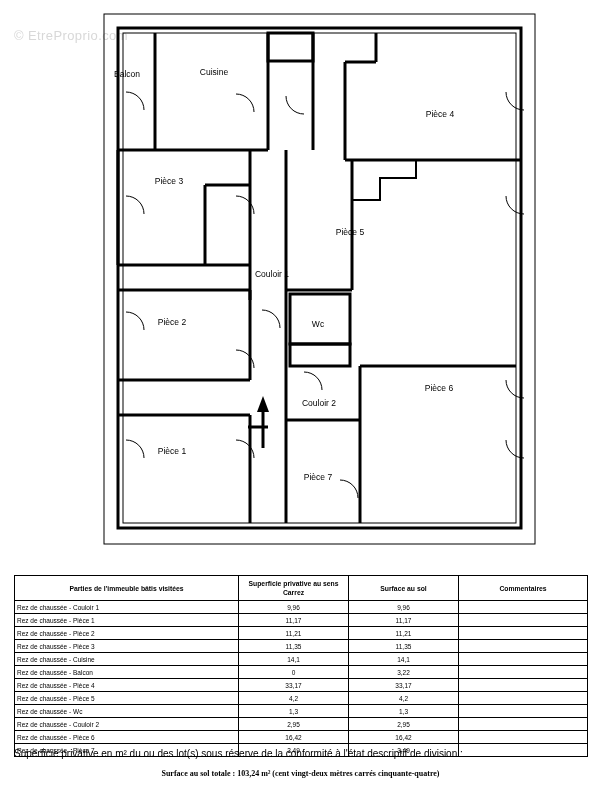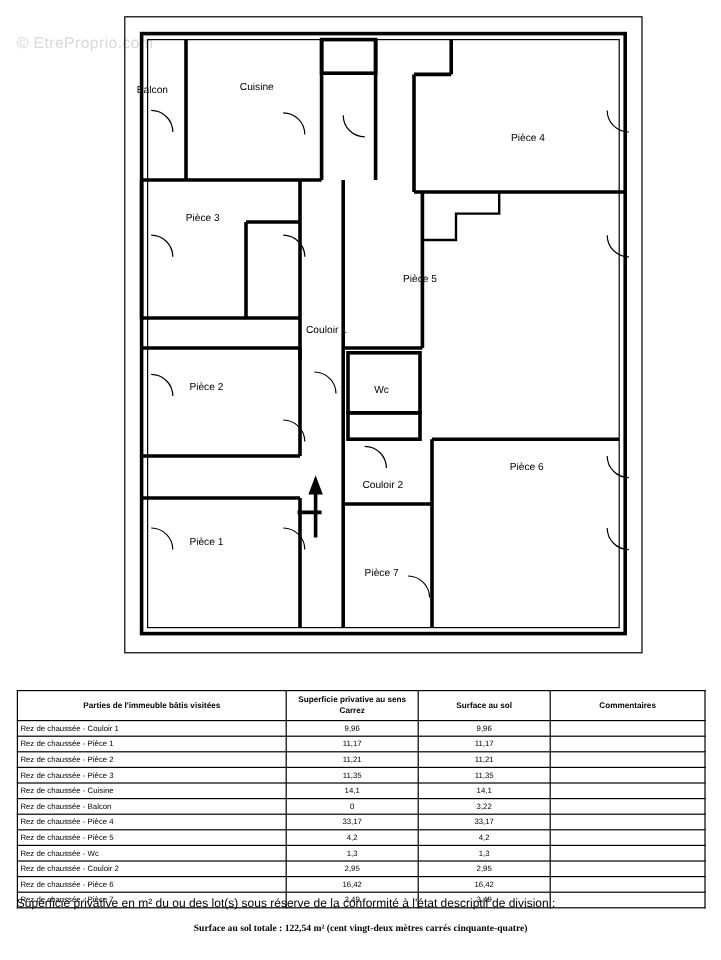--- a/index.html
+++ b/index.html
@@ -293,14 +293,14 @@
           <td class="c-num">3,49</td>
           <td class="c-comm"></td>
         </tr>
       </tbody>
   </table>
 </div>
 
 <div id="footnote">Superficie privative en m² du ou des lot(s) sous réserve de la conformité à l'état descriptif de division :</div>
 
 <div id="totals">
-  <div>Surface au sol totale : 122,54 m² (cent vingt-deux mètres carrés cinquante-quatre)</div>
+  <div>Surface au sol totale : 103,24 m² (cent vingt-deux mètres carrés cinquante-quatre)</div>
 </div>
 
 </body></html>

